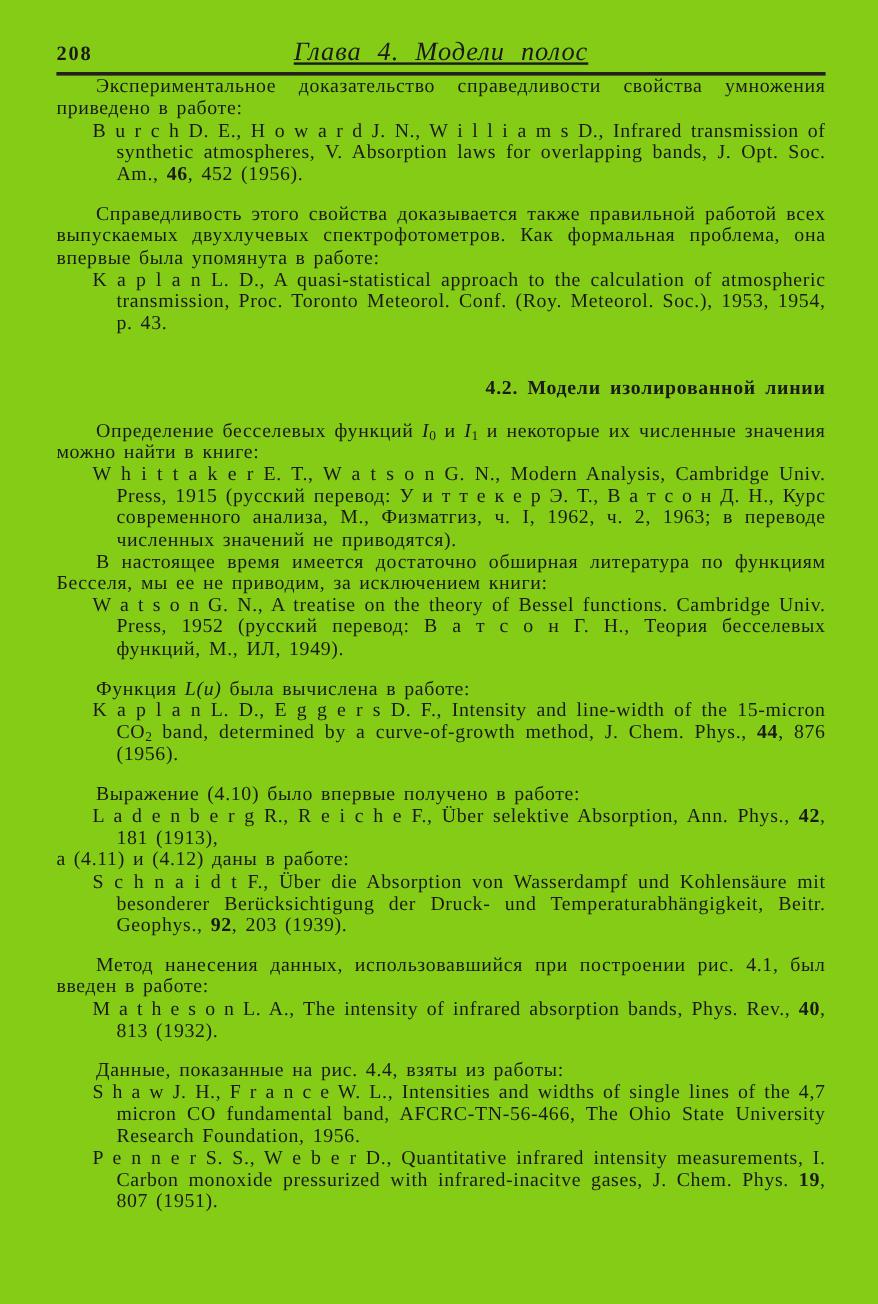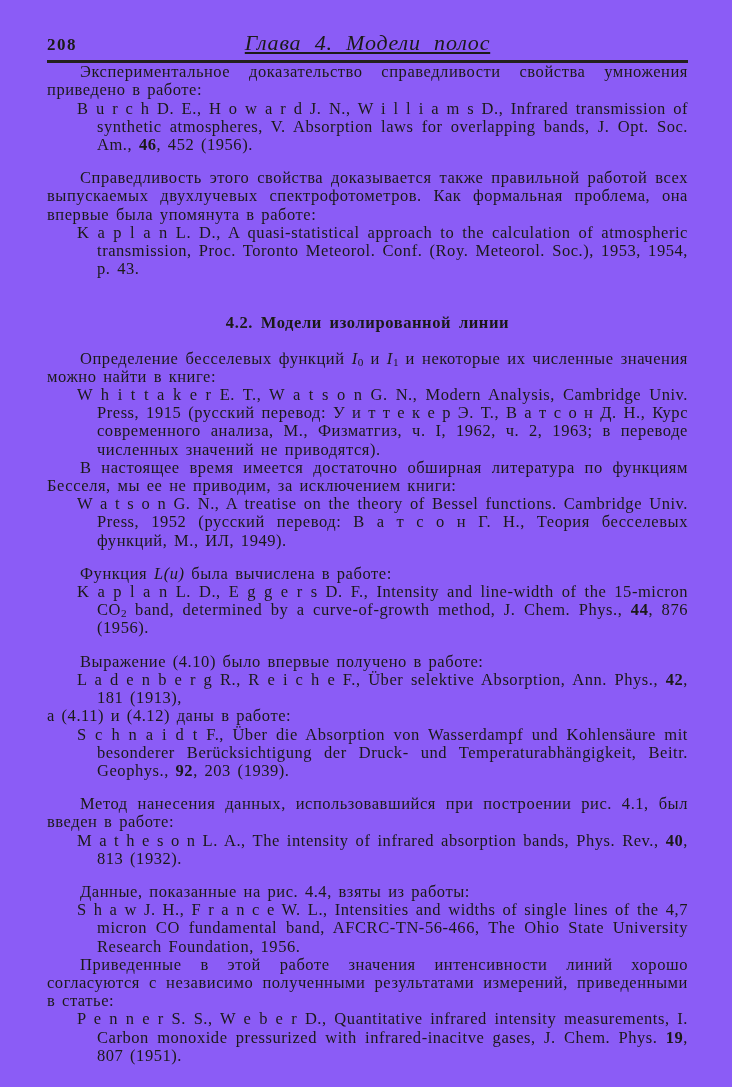--- a/index.html
+++ b/index.html
@@ -5,21 +5,21 @@
   html, body { margin: 0; padding: 0; }
   body {
     width: 732px; height: 1087px;
     background: #fbfaf7;
     overflow: hidden;
   }
   .page {
     box-sizing: border-box;
     width: 732px; height: 1087px;
     padding: 34px 44px 0 47px;
-    background: #8b5cf6;
+    background: #84cc16;
     color: #1b1a18;
     font-family: "Liberation Serif", "DejaVu Serif", serif;
     font-size: 16.5px;
     line-height: 18.2px;
     letter-spacing: 0.55px;
     word-spacing: 2px;
   }
   header.running-header {
     display: grid;
     grid-template-columns: 1fr auto 1fr;
@@ -50,21 +50,21 @@
   p.paragraph_noindent { text-indent: 0; }
   p.reference {
     padding-left: 50px;
     text-indent: -20px;
     font-family: Liberation Serif, serif;
   }
   .gap { margin-top: 15px; }
   h2.heading {
     font-size: 16.5px;
     font-weight: 700;
-    text-align: center;
+    text-align: right;
     margin: 36px 0 17px 0;
     letter-spacing: 0.6px;
     word-spacing: 3px;
   }
   .b { font-weight: 700; }
   .i { font-style: italic; }
   .sub {
     font-size: 0.68em;
     vertical-align: -0.22em;
     line-height: 0;
@@ -93,16 +93,15 @@
       <p class="paragraph gap"><span>Функция </span><span class="i">L(u)</span><span> была вычислена в работе:</span></p>
       <p class="reference"><span>K a p l a n L. D., E g g e r s D. F., Intensity and line-width of the 15-micron CO</span><span class="sub">2</span><span> band, determined by a curve-of-growth method, J. Chem. Phys., </span><span class="b">44</span><span>, 876 (1956).</span></p>
       <p class="paragraph gap"><span>Выражение (4.10) было впервые получено в работе:</span></p>
       <p class="reference"><span>L a d e n b e r g R., R e i c h e F., Über selektive Absorption, Ann. Phys., </span><span class="b">42</span><span>, 181 (1913),</span></p>
       <p class="paragraph_noindent"><span>а (4.11) и (4.12) даны в работе:</span></p>
       <p class="reference"><span>S c h n a i d t F., Über die Absorption von Wasserdampf und Kohlensäure mit besonderer Berücksichtigung der Druck- und Temperaturabhängigkeit, Beitr. Geophys., </span><span class="b">92</span><span>, 203 (1939).</span></p>
       <p class="paragraph gap"><span>Метод нанесения данных, использовавшийся при построении рис. 4.1, был введен в работе:</span></p>
       <p class="reference"><span>M a t h e s o n L. A., The intensity of infrared absorption bands, Phys. Rev., </span><span class="b">40</span><span>, 813 (1932).</span></p>
       <p class="paragraph gap"><span>Данные, показанные на рис. 4.4, взяты из работы:</span></p>
       <p class="reference"><span>S h a w J. H., F r a n c e W. L., Intensities and widths of single lines of the 4,7 micron CO fundamental band, AFCRC-TN-56-466, The Ohio State University Research Foundation, 1956.</span></p>
-      <p class="paragraph"><span>Приведенные в этой работе значения интенсивности линий хорошо согласуются с независимо полученными результатами измерений, приведенными в статье:</span></p>
       <p class="reference"><span>P e n n e r S. S., W e b e r D., Quantitative infrared intensity measurements, I. Carbon monoxide pressurized with infrared-inacitve gases, J. Chem. Phys. </span><span class="b">19</span><span>, 807 (1951).</span></p>
     </main>
 </div>
 
 </body></html>

